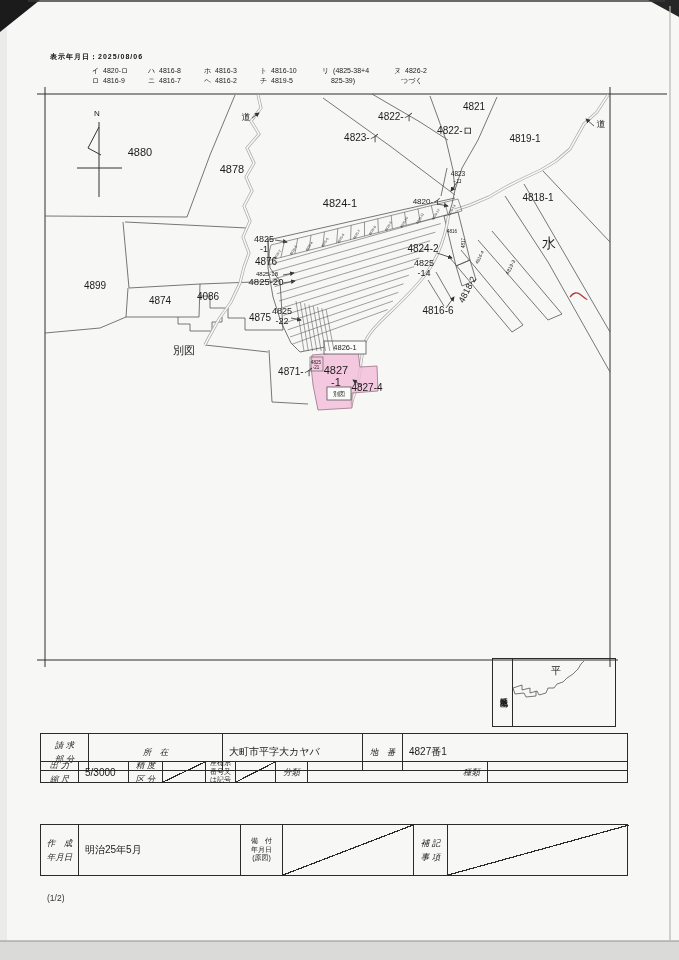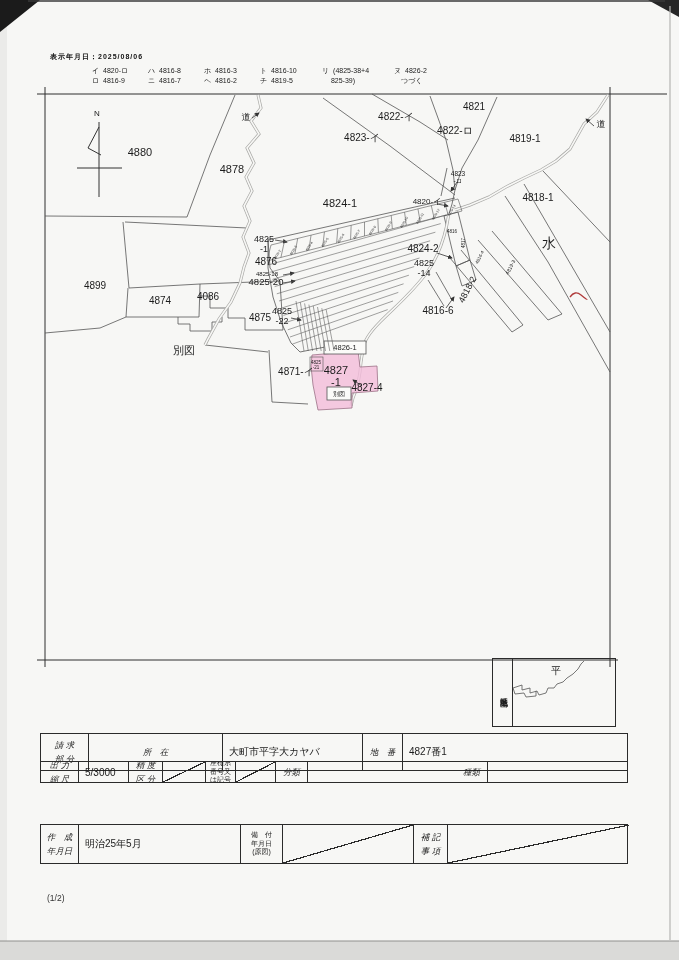--- a/index.html
+++ b/index.html
@@ -290,21 +290,21 @@
       <div class="tc lab" style="left:88px;width:34px">精 度
 区 分</div>
       <div class="tc diag" style="left:122px;width:43px"></div>
       <div class="tc sm" style="left:165px;width:30px">座標系
 番号又
 は記号</div>
       <div class="tc diag" style="left:195px;width:40px"></div>
       <div class="tc lab" style="left:235px;width:32px">分類</div>
       <div class="tc lab" style="left:415px;width:32px">種類</div>
     </div>
-    <div class="trow" style="top:91px;height:40px">
+    <div class="trow" style="top:91px;height:52px">
       <div class="tc lab" style="left:0;width:38px">作　成
 年月日</div>
       <div class="tc val" style="left:38px;width:162px">明治25年5月</div>
       <div class="tc sm" style="left:200px;width:42px">備　付
 年月日
 (原図)</div>
       <div class="tc diag" style="left:242px;width:131px"></div>
       <div class="tc lab" style="left:373px;width:34px">補 記
 事 項</div>
       <div class="tc diag last" style="left:407px;width:181px"></div>

